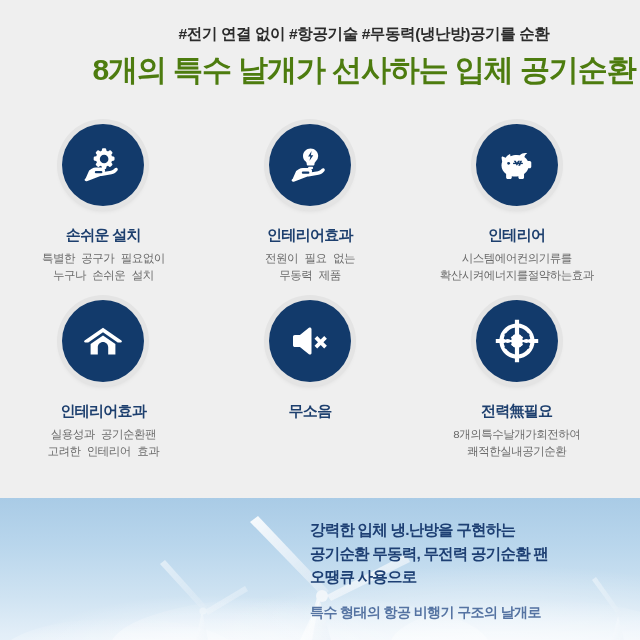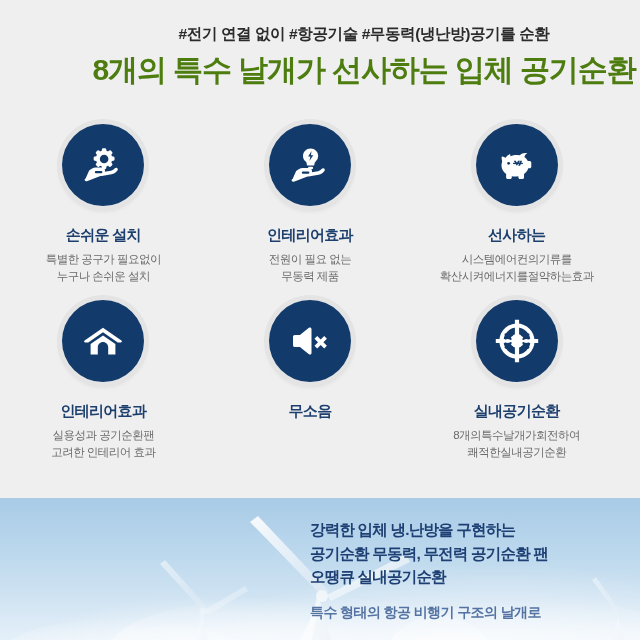--- a/index.html
+++ b/index.html
@@ -86,20 +86,21 @@
     line-height: 1.2;
   }
   .f-desc {
     margin-top: 7px;
     font-size: 11.5px;
     font-weight: 400;
     color: #6a6a6a;
     letter-spacing: -0.5px;
     line-height: 1.45;
     white-space: pre-line;
+    font-family: Liberation Mono, monospace;
   }
 
   
   .sky {
     position: absolute;
     left: 0;
     top: 498px;
     width: 640px;
     height: 170px;
     overflow: hidden;
@@ -196,21 +197,21 @@
             <g fill="#ffffff">
               <path d="M16.8 12.6c-1.9.9-3.5 2.2-4.6 3.85l-2.6-1.1c-.9-.38-1.85.37-1.7 1.33l.62 4.05a11.6 11.6 0 0 0-.72 3.9c0 3.6 1.9 6.8 4.85 8.85v3.6c0 .88.72 1.6 1.6 1.6h2.7c.88 0 1.6-.72 1.6-1.6v-1.45c1.1.22 2.25.34 3.45.34s2.35-.12 3.45-.34v1.45c0 .88.72 1.6 1.6 1.6h2.7c.88 0 1.6-.72 1.6-1.6v-3.73c2.15-1.52 3.72-3.6 4.4-6h1.5c.9 0 1.65-.74 1.65-1.64v-4.3c0-.9-.75-1.65-1.65-1.65h-1.95a11.9 11.9 0 0 0-3.6-4.04c.4-1.65 1.5-3.1 3-3.95-2.85-.75-5.8.1-7.8 2.1a16 16 0 0 0-3.05-.3c-2.4 0-4.67.5-6.64 1.38z"></path>
               <circle cx="15.2" cy="22.3" r="1.5" fill="#123a6b"></circle>
               <path d="M20.6 19.6l3.3 5.1 3.3-5.1h-2.1l-1.2 2.1-1.2-2.1z" fill="#123a6b"></path>
               <path d="M27.4 19.6l-2.1 5.1h1.9l2.1-5.1z" fill="#123a6b"></path>
               <rect x="19.9" y="21.7" width="10.2" height="1.35" fill="#123a6b"></rect>
             </g>
           </svg>
         </span>
       </div>
-      <div class="f-title">선사하는</div>
+      <div class="f-title">인테리어</div>
       <div class="f-desc">시스템에어컨의기류를
 확산시켜에너지를절약하는효과</div>
     </div>
 
     <div class="feature">
       <div class="badge">
         <span>
           <svg width="48" height="48" viewBox="0 0 48 48" fill="none">
             <g fill="#ffffff">
               <path d="M24 10.8 5.6 23.4c-.9.62-.46 2.03.63 2.03h3.04L24 15.2l14.73 10.23h3.04c1.09 0 1.53-1.41.63-2.03z"></path>
@@ -255,21 +256,21 @@
                 <path d="M12.6 30.4c2.4.9 4.6.7 6.3-.5"></path>
                 <path d="M12.3 26.6c2.1.6 4 .4 5.4-.6"></path>
                 <path d="M35.4 30.4c-2.4.9-4.6.7-6.3-.5"></path>
                 <path d="M35.7 26.6c-2.1.6-4 .4-5.4-.6"></path>
               </g>
               <path d="M24 19.4a4.6 4.6 0 1 0 0 9.2 4.6 4.6 0 0 0 0-9.2z"></path>
             </g>
           </svg>
         </span>
       </div>
-      <div class="f-title">실내공기순환</div>
+      <div class="f-title">전력無필요</div>
       <div class="f-desc">8개의특수날개가회전하여
 쾌적한실내공기순환</div>
     </div>
 
   </div>
 
   <div class="sky">
 
     <svg class="sky-art" viewBox="0 0 640 142" preserveAspectRatio="none">
       <defs>
@@ -306,18 +307,18 @@
         <path d="M612 142 L618 118 L624 142 Z" fill="url(#bladeg)"></path>
         <path d="M619 119 L592 82 L596 79 L623 117 Z" fill="url(#bladeg)"></path>
       </g>
     </svg>
 
     <div class="sky-overlay"></div>
 
     <div class="sky-text">
       <div class="sky-line">강력한 입체 냉.난방을 구현하는</div>
       <div class="sky-line">공기순환 무동력, 무전력 공기순환 팬</div>
-      <div class="sky-line">오땡큐 실내공기순환</div>
+      <div class="sky-line">오땡큐 사용으로</div>
       <div class="sky-sub">특수 형태의 항공 비행기 구조의 날개로</div>
     </div>
   </div>
 
 </div>
 
 </body></html>

